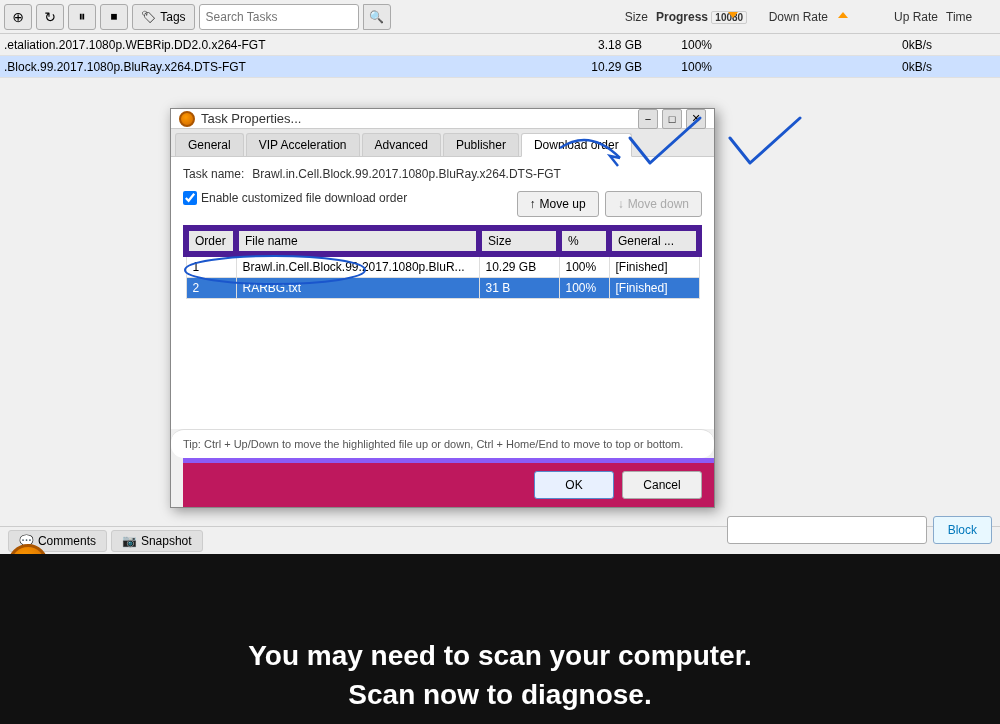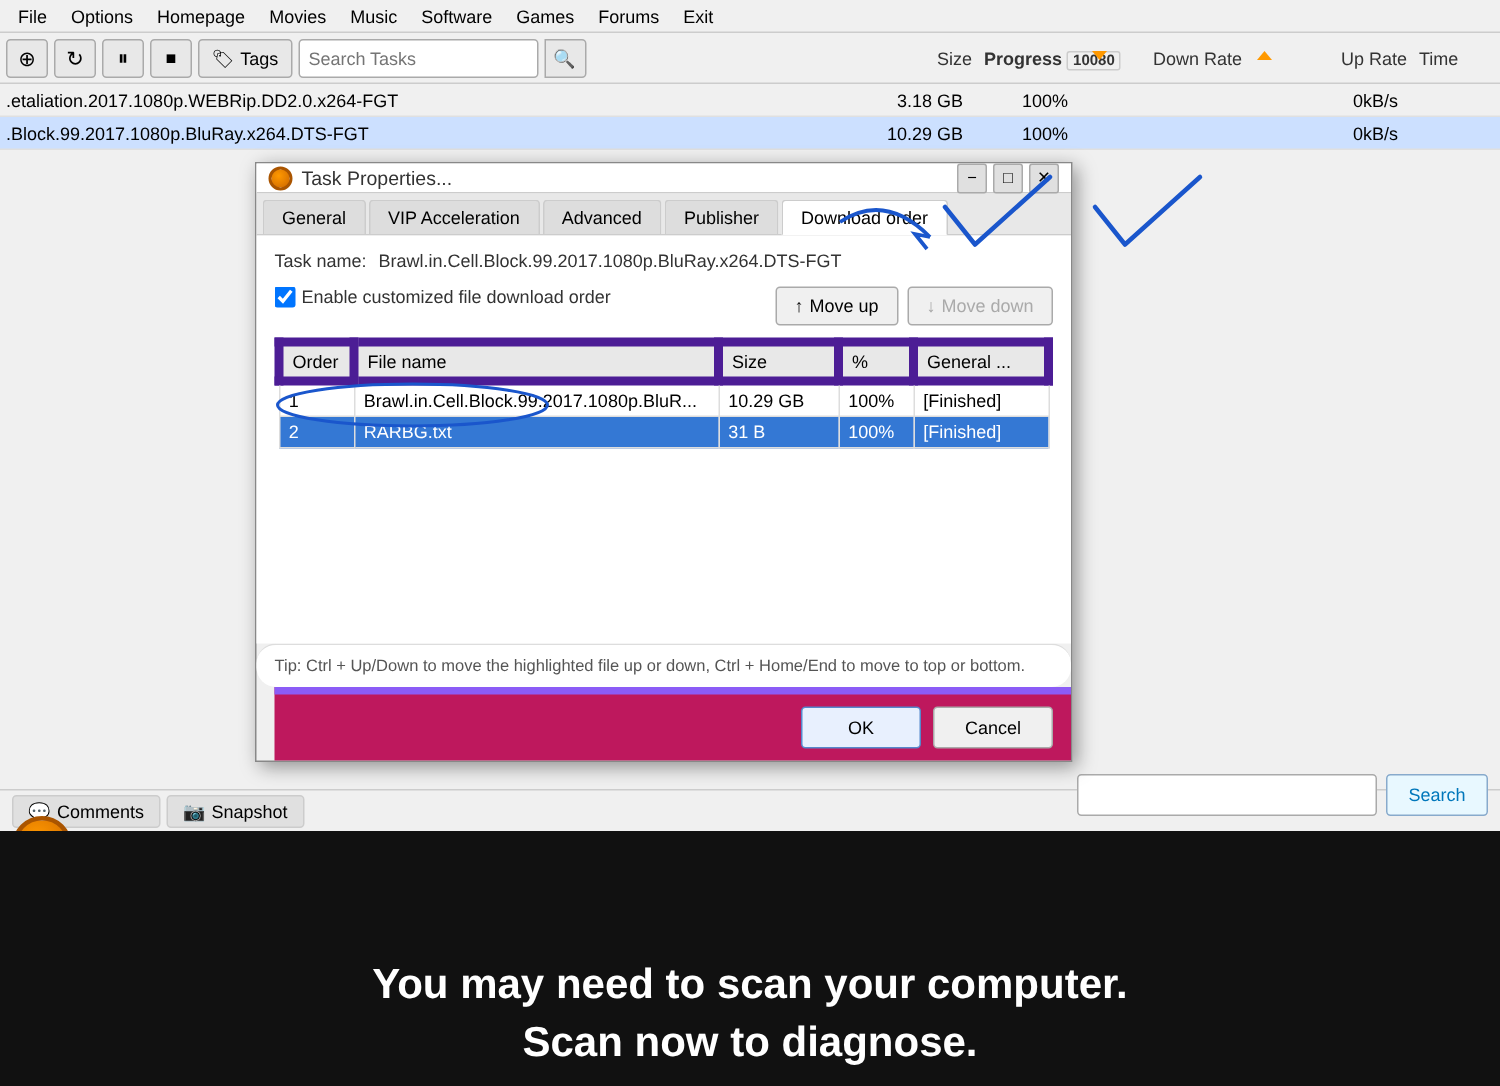--- a/index.html
+++ b/index.html
@@ -359,31 +359,20 @@
       line-height: 1.4;
     }
 
     .clearfix::after { content: ''; display: table; clear: both; }
   </style>
 </head>
 <body>
 
 <div class="app-bg">
 
-  <div class="menubar">
-    <span class="menubar-item">File</span>
-    <span class="menubar-item">Options</span>
-    <span class="menubar-item">Homepage</span>
-    <span class="menubar-item">Movies</span>
-    <span class="menubar-item">Music</span>
-    <span class="menubar-item">Software</span>
-    <span class="menubar-item">Games</span>
-    <span class="menubar-item">Forums</span>
-    <span class="menubar-item">Exit</span>
-  </div>
 
   <div class="toolbar">
     <div class="toolbar-btn">⊕</div>
     <div class="toolbar-btn">↻</div>
     <div class="toolbar-btn">⏸</div>
     <div class="toolbar-btn">⏹</div>
     <div class="tag-btn">
       <span>🏷</span>
       <span>Tags</span>
     </div>
@@ -540,21 +529,21 @@
     <span>Comments</span>
   </div>
   <div class="bottom-tab">
     <span>📷</span>
     <span>Snapshot</span>
   </div>
 </div>
 
 <div class="search-bar-right">
   <input class="search-input-right" type="text" style="">
-  <button class="search-btn-right">Search</button>
+  <button class="search-btn-right">Block</button>
 </div>
 
 <div class="logo-area">
   <div class="logo-icon"></div>
   <span class="logo-letter">B</span>
 </div>
 
 <div class="bottom-bar">
   <div class="scam-text">
     <div>You may need to scan your computer.</div>

